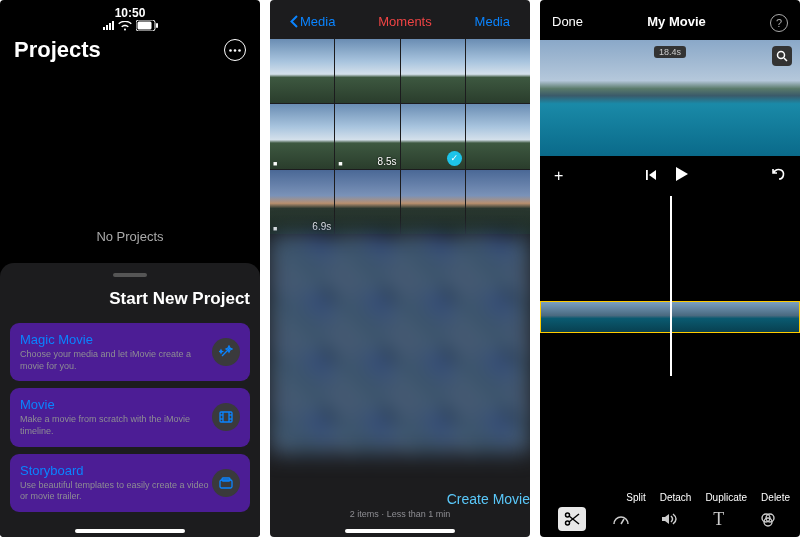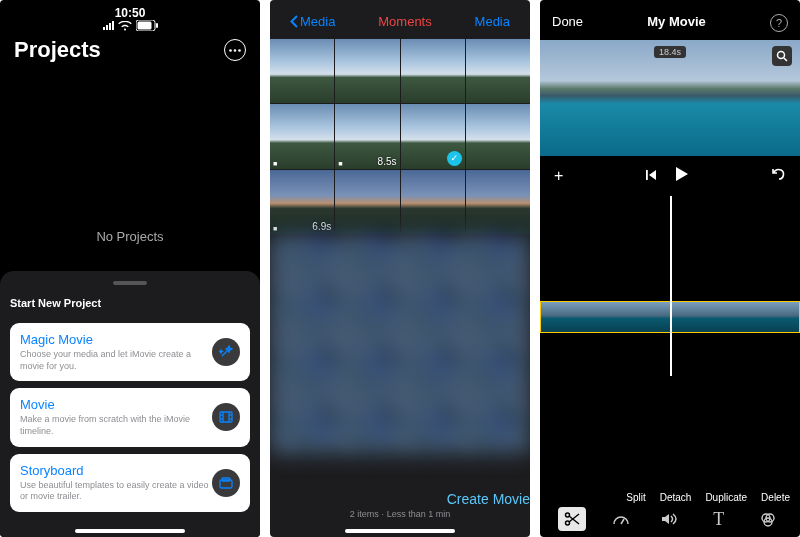--- a/index.html
+++ b/index.html
@@ -26,22 +26,22 @@
   .signal-icon { display:inline-flex; gap:1px; align-items:flex-end; }
   .signal-icon span { width:2px; background:#fff; }
   .signal-icon span:nth-child(1){height:3px;} .signal-icon span:nth-child(2){height:5px;} .signal-icon span:nth-child(3){height:7px;} .signal-icon span:nth-child(4){height:9px;}
   .wifi-svg, .battery-svg { fill:#fff; }
   .header1 { display:flex; justify-content:space-between; align-items:center; padding:6px 14px; }
   .title { font-size:22px; font-weight:700; }
   .more-btn { width:22px; height:22px; border:1.8px solid #fff; border-radius:50%; display:flex; justify-content:center; align-items:center; font-size:10px; letter-spacing:1px; }
   .no-projects { text-align:center; color:#aaa; font-size:13px; padding:160px 0 60px; }
   .panel { position:absolute; bottom:0; left:0; right:0; background:#1c1c1e; border-radius:14px 14px 0 0; padding:10px 10px 18px; }
   .grabber { width:34px; height:4px; background:#555; border-radius:3px; margin:0 auto 12px; }
-  .panel-title { text-align:left; font-size:11px; font-weight:600; margin-bottom:14px; }
-  .opt { background:#ffffff; border-radius:9px; padding:9px 10px; margin-bottom:7px; display:flex; align-items:center; gap:0; }
+  .panel-title { text-align:right; font-size:17px; font-weight:600; margin-bottom:14px; }
+  .opt { background:#4c1d95; border-radius:9px; padding:9px 10px; margin-bottom:7px; display:flex; align-items:center; gap:0; }
   .opt-text { flex:1; }
   .opt-title { color:#0a84ff; font-size:13px; font-weight:500; margin-bottom:2px; }
   .opt-sub { color:#8e8e93; font-size:9px; line-height:1.3; }
   .opt-icon { width:28px; height:28px; border-radius:50%; background:#3a3a3c; display:flex; align-items:center; justify-content:center; }
   .home-ind { position:absolute; bottom:4px; left:50%; transform:translateX(-50%); width:110px; height:4px; background:#fff; border-radius:3px; }
   
   .scr2 { background:#1c1c1e; }
   .nav2 { display:flex; justify-content:space-between; align-items:flex-start; padding:14px 20px 10px; font-size:13px; }
   .back-link { color:#0a84ff; display:flex; align-items:center; gap:2px; }
   .nav-title { color:#ef4444; font-weight:500; }

